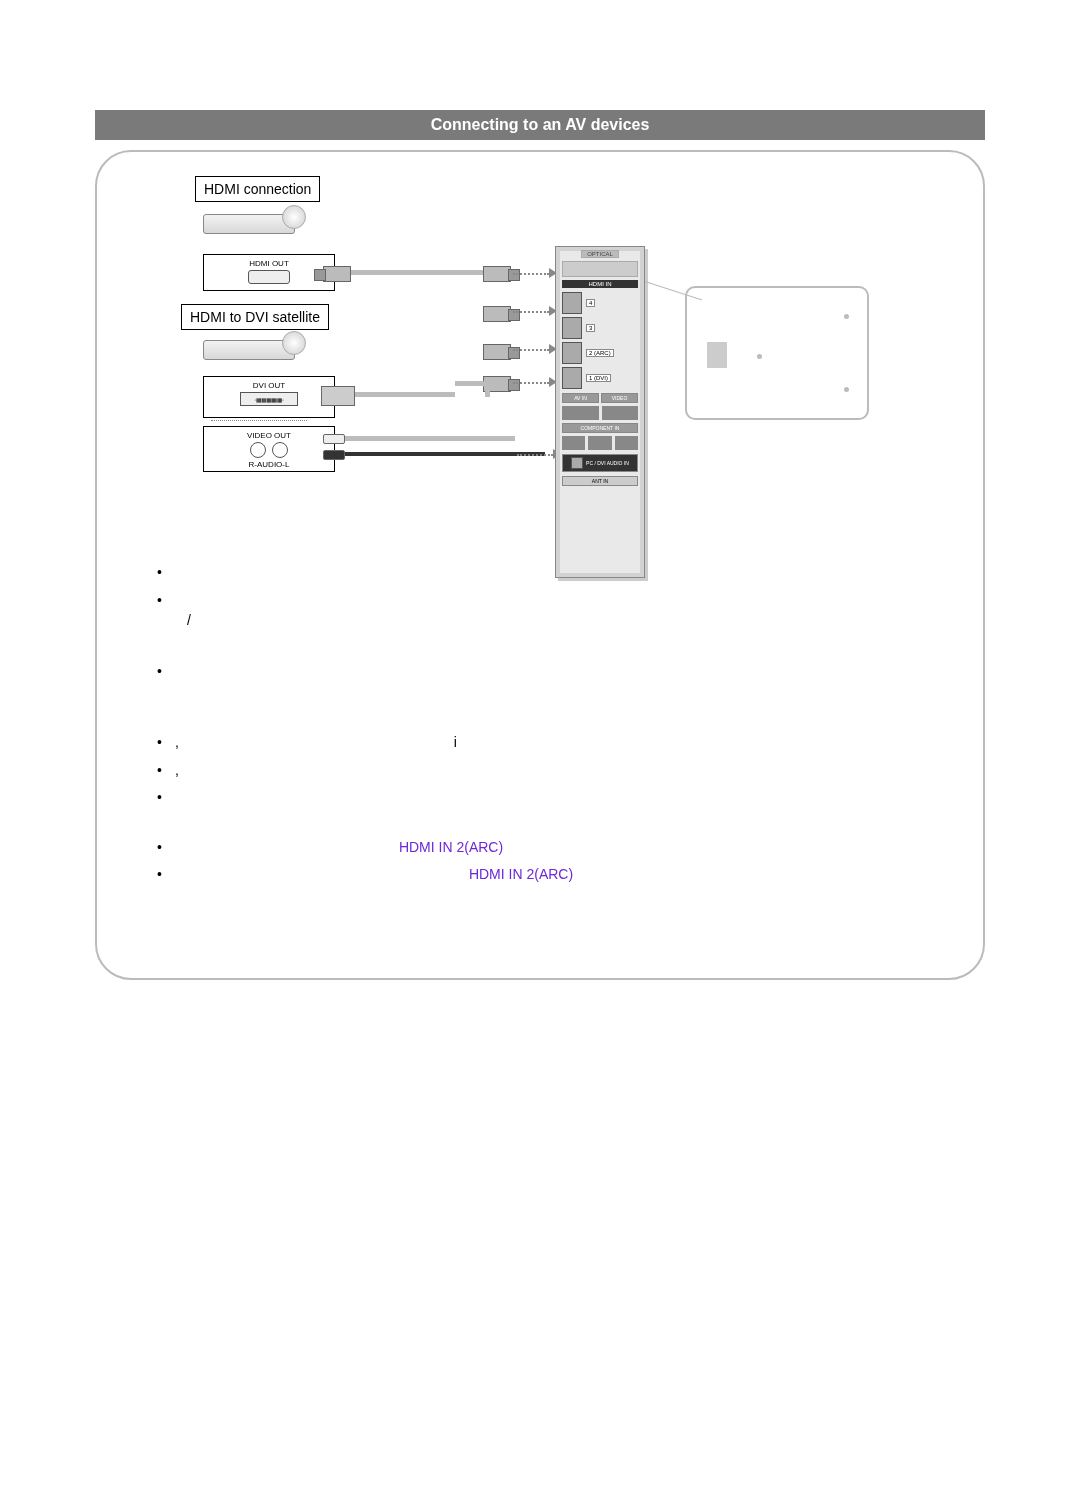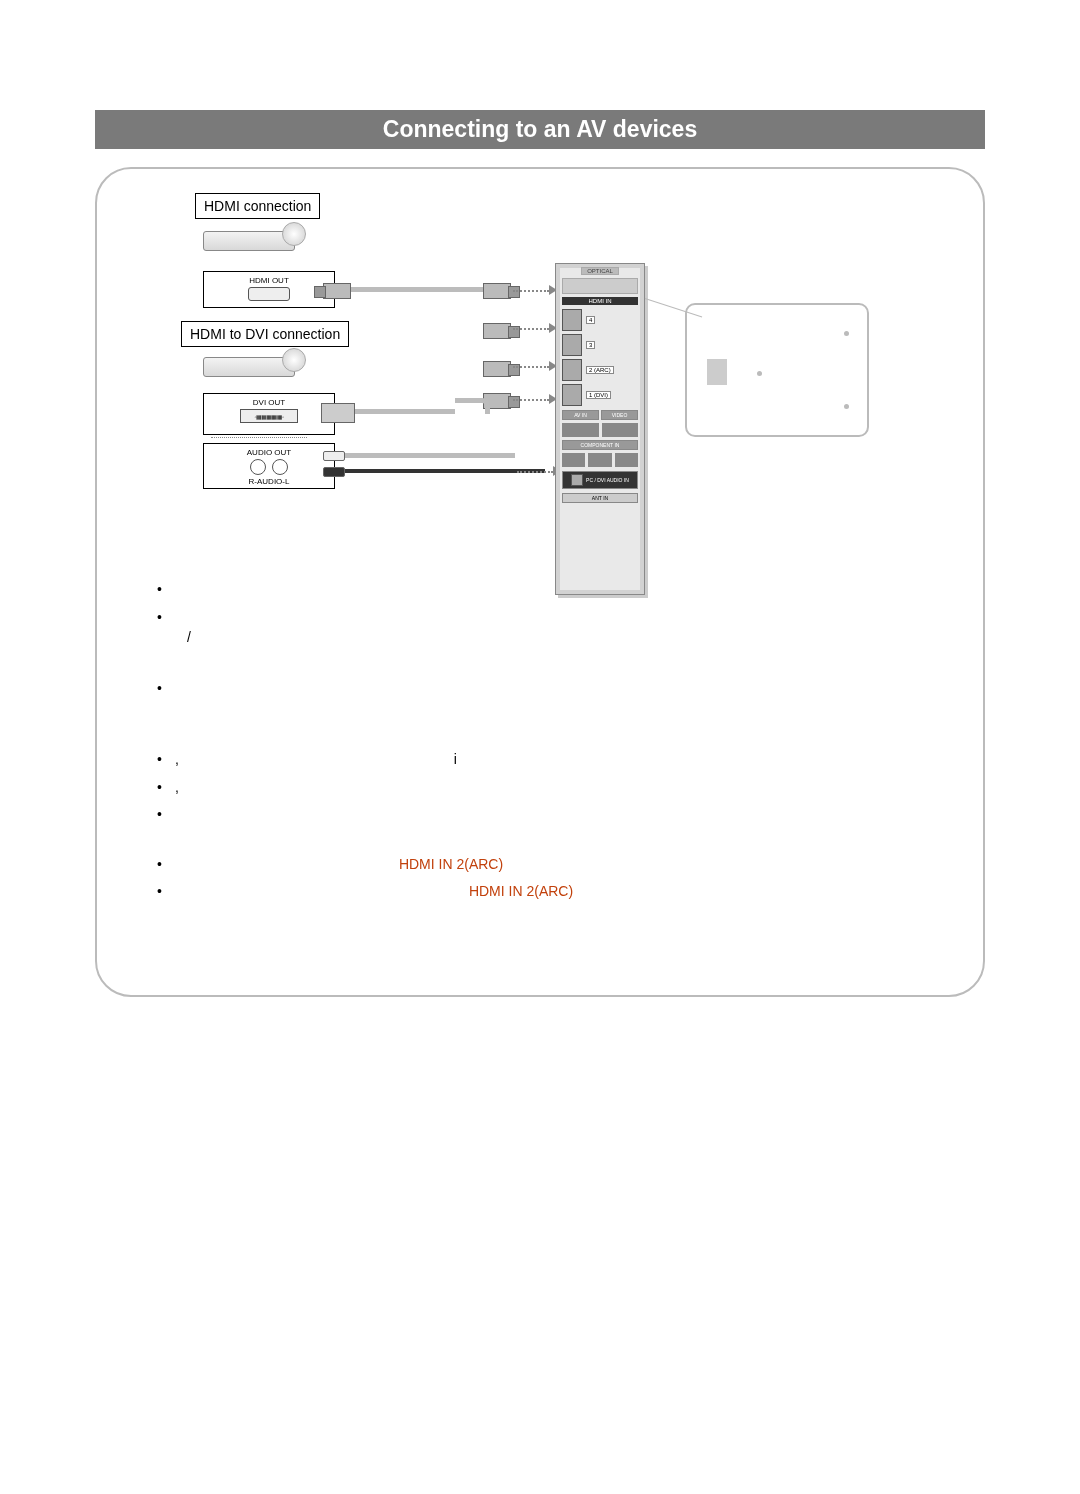--- a/index.html
+++ b/index.html
@@ -17,33 +17,33 @@
     box-sizing: border-box;
     padding: 110px 95px 50px 95px;
   }
   .title-bar {
     width: 100%;
     background: #7a7a7a;
     color: #fff;
     font-weight: bold;
     text-align: center;
     padding: 6px 0;
-    font-size: 23px;
+    font-size: 16px;
   }
   .subtitle-block {
     border-left: 6px solid #000;
     border-bottom: 1px solid #000;
     padding: 8px 12px 5px 14px;
     margin-top: 18px;
     font-weight: bold;
     font-size: 18px;
     line-height: 1.3;
   }
   .diagram-box {
-    margin-top: 18px;
+    margin-top: 10px;
     border: 2px solid #bbb;
     border-radius: 36px;
     width: 100%;
     box-sizing: border-box;
     padding: 24px 28px 30px 28px;
     position: relative;
     height: 830px;
   }
   .diagram-area {
     position: relative;
@@ -181,21 +181,21 @@
   .note-line .hand{font-size:16px;margin-right:6px;}
   ul.bullets{
     list-style:none;padding:0;margin:0 0 0 50px;
   }
   ul.bullets li{
     position:relative;font-size:14px;line-height:1.55;color:#fff;margin-bottom:6px;min-height:18px;
   }
   ul.bullets li::before{
     content:"•";position:absolute;left:-18px;top:0;color:#000;font-size:14px;
   }
-  ul.bullets li .black{color:#c2410c;}
+  ul.bullets li .black{color:#6d28d9;}
   ul.bullets li.slash::after{
     content:"/";color:#000;position:absolute;left:12px;top:20px;font-size:14px;
   }
   ul.bullets li .i{color:#000;display:inline-block;width:264px;text-align:right;}
   ul.bullets li .comma{color:#000;display:inline-block;width:14px;}
 
   .footer{
     position:absolute;bottom:54px;left:0;width:100%;text-align:center;
     font-weight:bold;font-size:15px;
   }
@@ -218,35 +218,35 @@
 
       <div style="position:absolute;left:78px;top:34px;">
         <div class="player"></div>
       </div>
 
       <div class="device-box" style="position:absolute;left:78px;top:78px;">
         <div class="tiny">HDMI OUT</div>
         <div class="hdmi-slot"></div>
       </div>
 
-      <div class="label-box" style="position:absolute;left:56px;top:128px;">HDMI to DVI connection</div>
+      <div class="label-box" style="position:absolute;left:56px;top:128px;">HDMI to DVI satellite</div>
 
       <div style="position:absolute;left:78px;top:160px;">
         <div class="player"></div>
       </div>
 
       <div class="device-box" style="position:absolute;left:78px;top:200px;height:32px;">
         <div class="tiny">DVI OUT</div>
         <div class="dvi-slot">◦▦▦▦▦▦◦</div>
       </div>
 
       <div style="position:absolute;left:86px;top:244px;width:96px;border-top:1px dotted #888;"></div>
 
       <div class="device-box audio" style="position:absolute;left:78px;top:250px;">
-        <div class="tiny">AUDIO OUT</div>
+        <div class="tiny">VIDEO OUT</div>
         <div class="rca-pair">
           <div class="rca w"></div>
             <div class="rca r"></div>
         </div>
         <div class="tiny">R-AUDIO-L</div>
       </div>
 
       <div class="connector-hdmi" style="left:198px;top:90px;"></div>
       <div class="connector-dvi" style="left:196px;top:210px;"></div>
       <div class="connector-audio" style="left:198px;top:258px;"></div>

